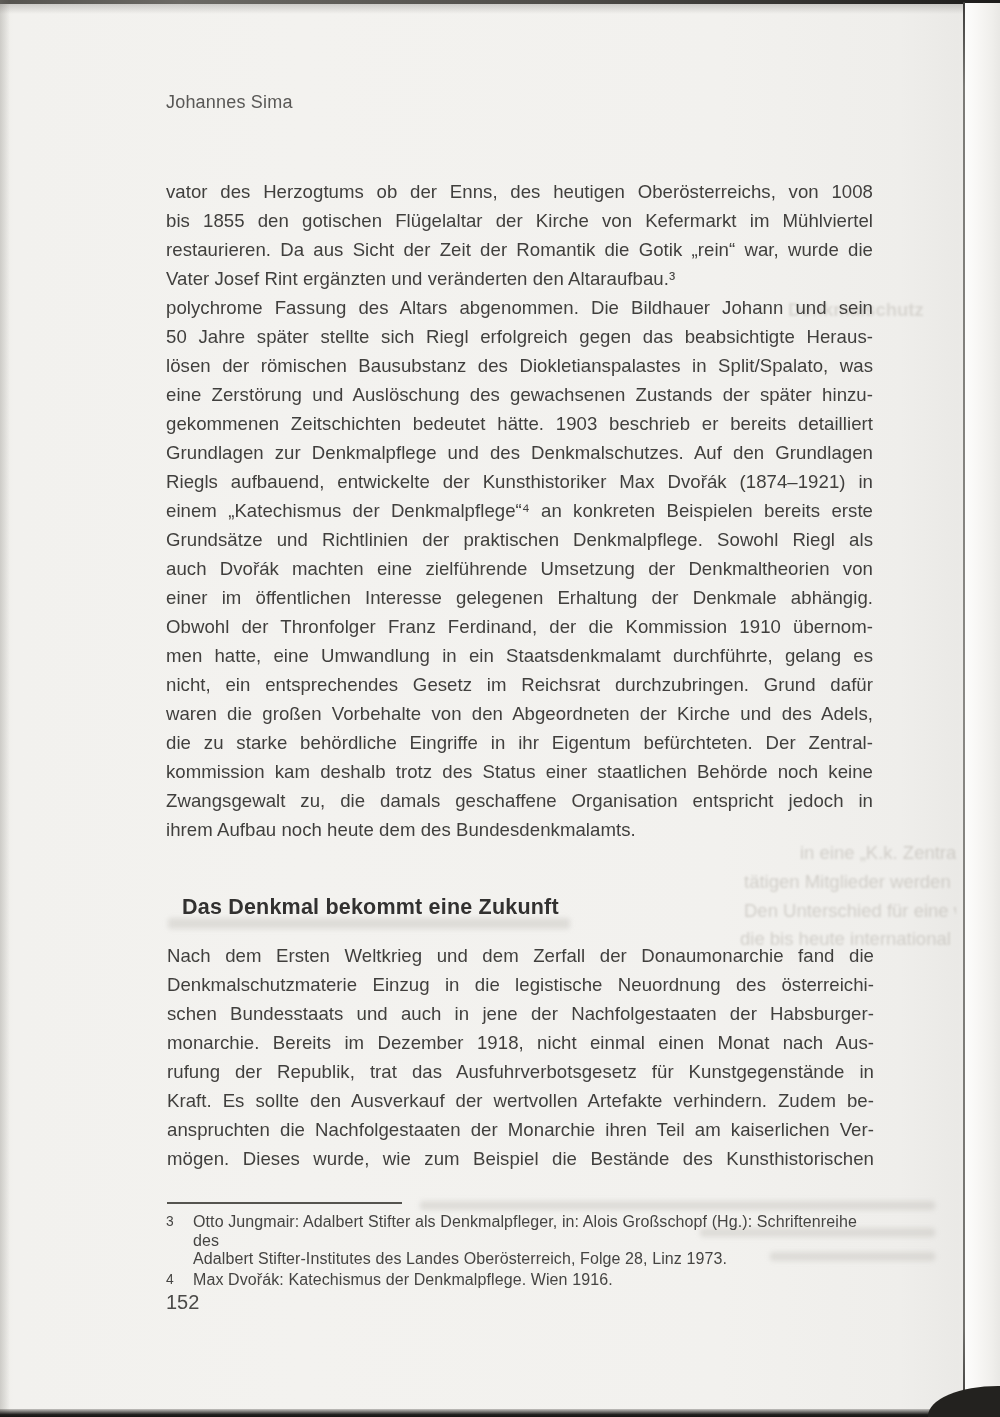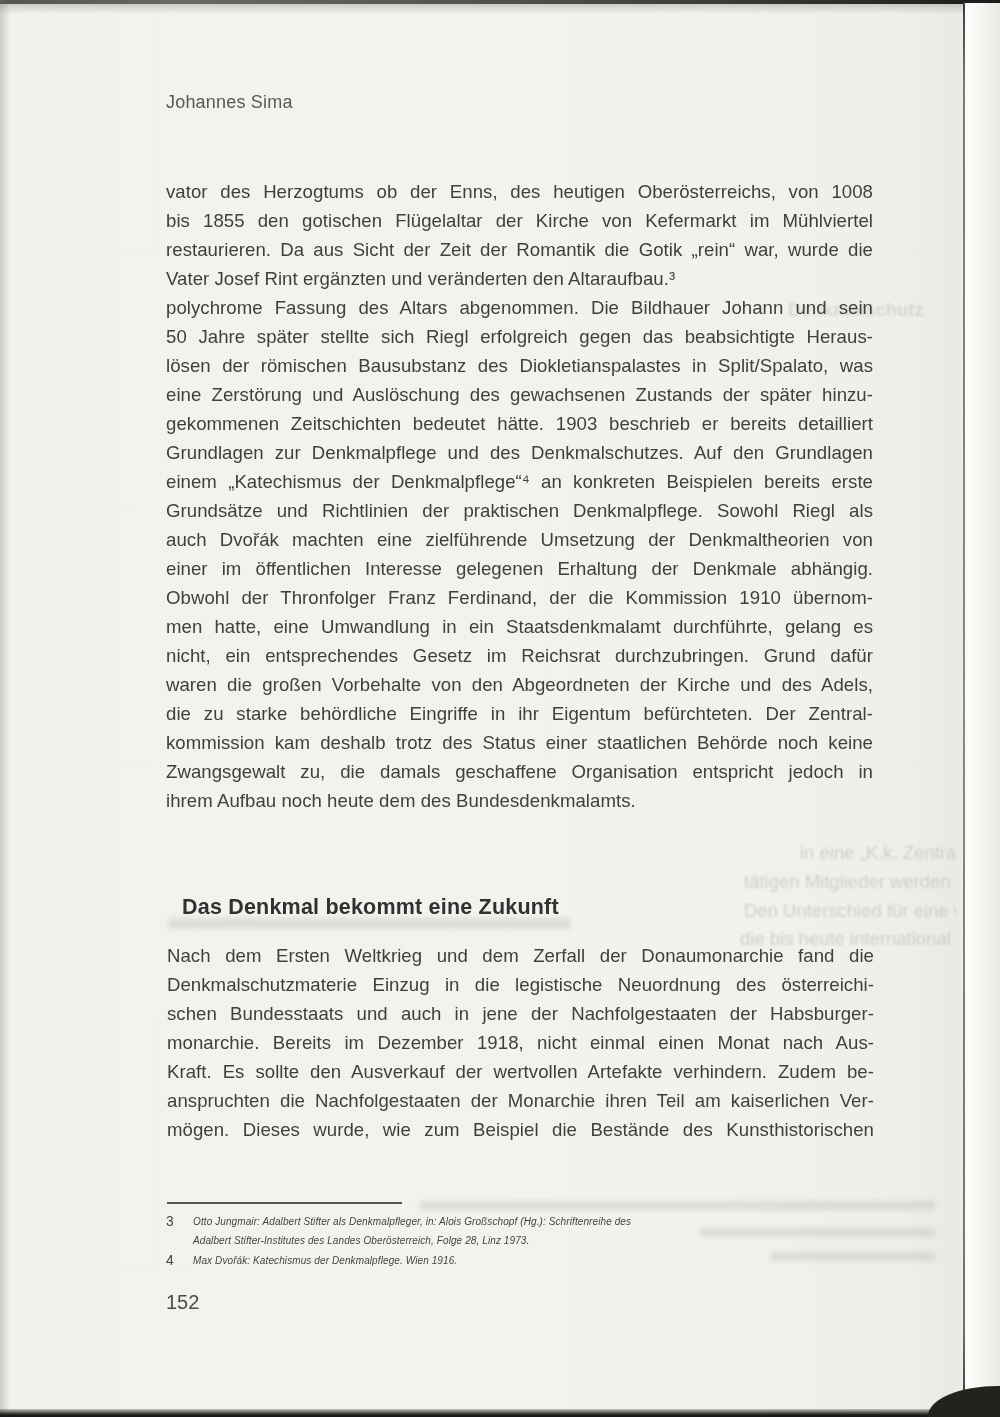--- a/index.html
+++ b/index.html
@@ -45,21 +45,21 @@
   }
   .line.end{text-align-last:left;}
   .section-heading{
     position:absolute;left:166px;top:878px;width:707px;margin:16px;
     font-size:21.5px;line-height:26px;font-weight:bold;color:#323130;letter-spacing:.2px;
   }
   .fn-sep{position:absolute;left:167px;top:1202px;width:235px;height:2px;background:#55544f;}
   .footnotes{position:absolute;left:166px;top:1213px;width:712px;}
   .fn-row{display:flex;margin-bottom:2px;}
   .fn-num{flex:0 0 27px;font-size:13.8px;line-height:18.6px;color:#454442;}
-  .fn-text{flex:1;font-size:10px;line-height:18.6px;color:#454442;letter-spacing:.1px;font-style:italic;}
+  .fn-text{flex:1;font-size:16px;line-height:18.6px;color:#454442;letter-spacing:.1px;}
   .page-number{position:absolute;left:166px;top:1292px;font-size:20px;line-height:20px;color:#4b4a48;}
   
   .ghost{
     position:absolute;color:#b7b3ac;filter:blur(1.3px);opacity:.55;
     font-size:18.5px;line-height:29px;white-space:nowrap;overflow:hidden;
   }
   .ghost.bold{font-weight:bold;opacity:.4;}
   .g-title{left:788px;top:295px;width:168px;}
   .g1{left:800px;top:838px;width:156px;}
   .g2{left:744px;top:867px;width:212px;}
@@ -105,20 +105,21 @@
         <div class="line">restaurieren. Da aus Sicht der Zeit der Romantik die Gotik „rein“ war, wurde die</div>
         <div class="line end">Vater Josef Rint ergänzten und veränderten den Altaraufbau.³</div>
         <div class="line">polychrome Fassung des Altars abgenommen. Die Bildhauer Johann und sein</div>
       </div>
     <div>
         <div class="line">50 Jahre später stellte sich Riegl erfolgreich gegen das beabsichtigte Heraus-</div>
         <div class="line">lösen der römischen Bausubstanz des Diokletianspalastes in Split/Spalato, was</div>
         <div class="line">eine Zerstörung und Auslöschung des gewachsenen Zustands der später hinzu-</div>
         <div class="line">gekommenen Zeitschichten bedeutet hätte. 1903 beschrieb er bereits detailliert</div>
         <div class="line">Grundlagen zur Denkmalpflege und des Denkmalschutzes. Auf den Grundlagen</div>
+        <div class="line">Riegls aufbauend, entwickelte der Kunsthistoriker Max Dvořák (1874–1921) in</div>
         <div class="line">einem „Katechismus der Denkmalpflege“⁴ an konkreten Beispielen bereits erste</div>
         <div class="line">Grundsätze und Richtlinien der praktischen Denkmalpflege. Sowohl Riegl als</div>
         <div class="line">auch Dvořák machten eine zielführende Umsetzung der Denkmaltheorien von</div>
         <div class="line">einer im öffentlichen Interesse gelegenen Erhaltung der Denkmale abhängig.</div>
         <div class="line">Obwohl der Thronfolger Franz Ferdinand, der die Kommission 1910 übernom-</div>
         <div class="line">men hatte, eine Umwandlung in ein Staatsdenkmalamt durchführte, gelang es</div>
         <div class="line">nicht, ein entsprechendes Gesetz im Reichsrat durchzubringen. Grund dafür</div>
         <div class="line">waren die großen Vorbehalte von den Abgeordneten der Kirche und des Adels,</div>
         <div class="line">die zu starke behördliche Eingriffe in ihr Eigentum befürchteten. Der Zentral-</div>
         <div class="line">kommission kam deshalb trotz des Status einer staatlichen Behörde noch keine</div>
@@ -128,20 +129,21 @@
   </div>
 
   <h2 class="section-heading">Das Denkmal bekommt eine Zukunft</h2>
 
   <div class="body-block-3">
     <div>
         <div class="line">Nach dem Ersten Weltkrieg und dem Zerfall der Donaumonarchie fand die</div>
         <div class="line">Denkmalschutzmaterie Einzug in die legistische Neuordnung des österreichi-</div>
         <div class="line">schen Bundesstaats und auch in jene der Nachfolgestaaten der Habsburger-</div>
         <div class="line">monarchie. Bereits im Dezember 1918, nicht einmal einen Monat nach Aus-</div>
+        <div class="line">rufung der Republik, trat das Ausfuhrverbotsgesetz für Kunstgegenstände in</div>
         <div class="line">Kraft. Es sollte den Ausverkauf der wertvollen Artefakte verhindern. Zudem be-</div>
         <div class="line">anspruchten die Nachfolgestaaten der Monarchie ihren Teil am kaiserlichen Ver-</div>
         <div class="line">mögen. Dieses wurde, wie zum Beispiel die Bestände des Kunsthistorischen</div>
       </div>
   </div>
 
   <div class="fn-sep"></div>
   <div class="footnotes">
       <div class="fn-row">
         <span class="fn-num">3</span>

